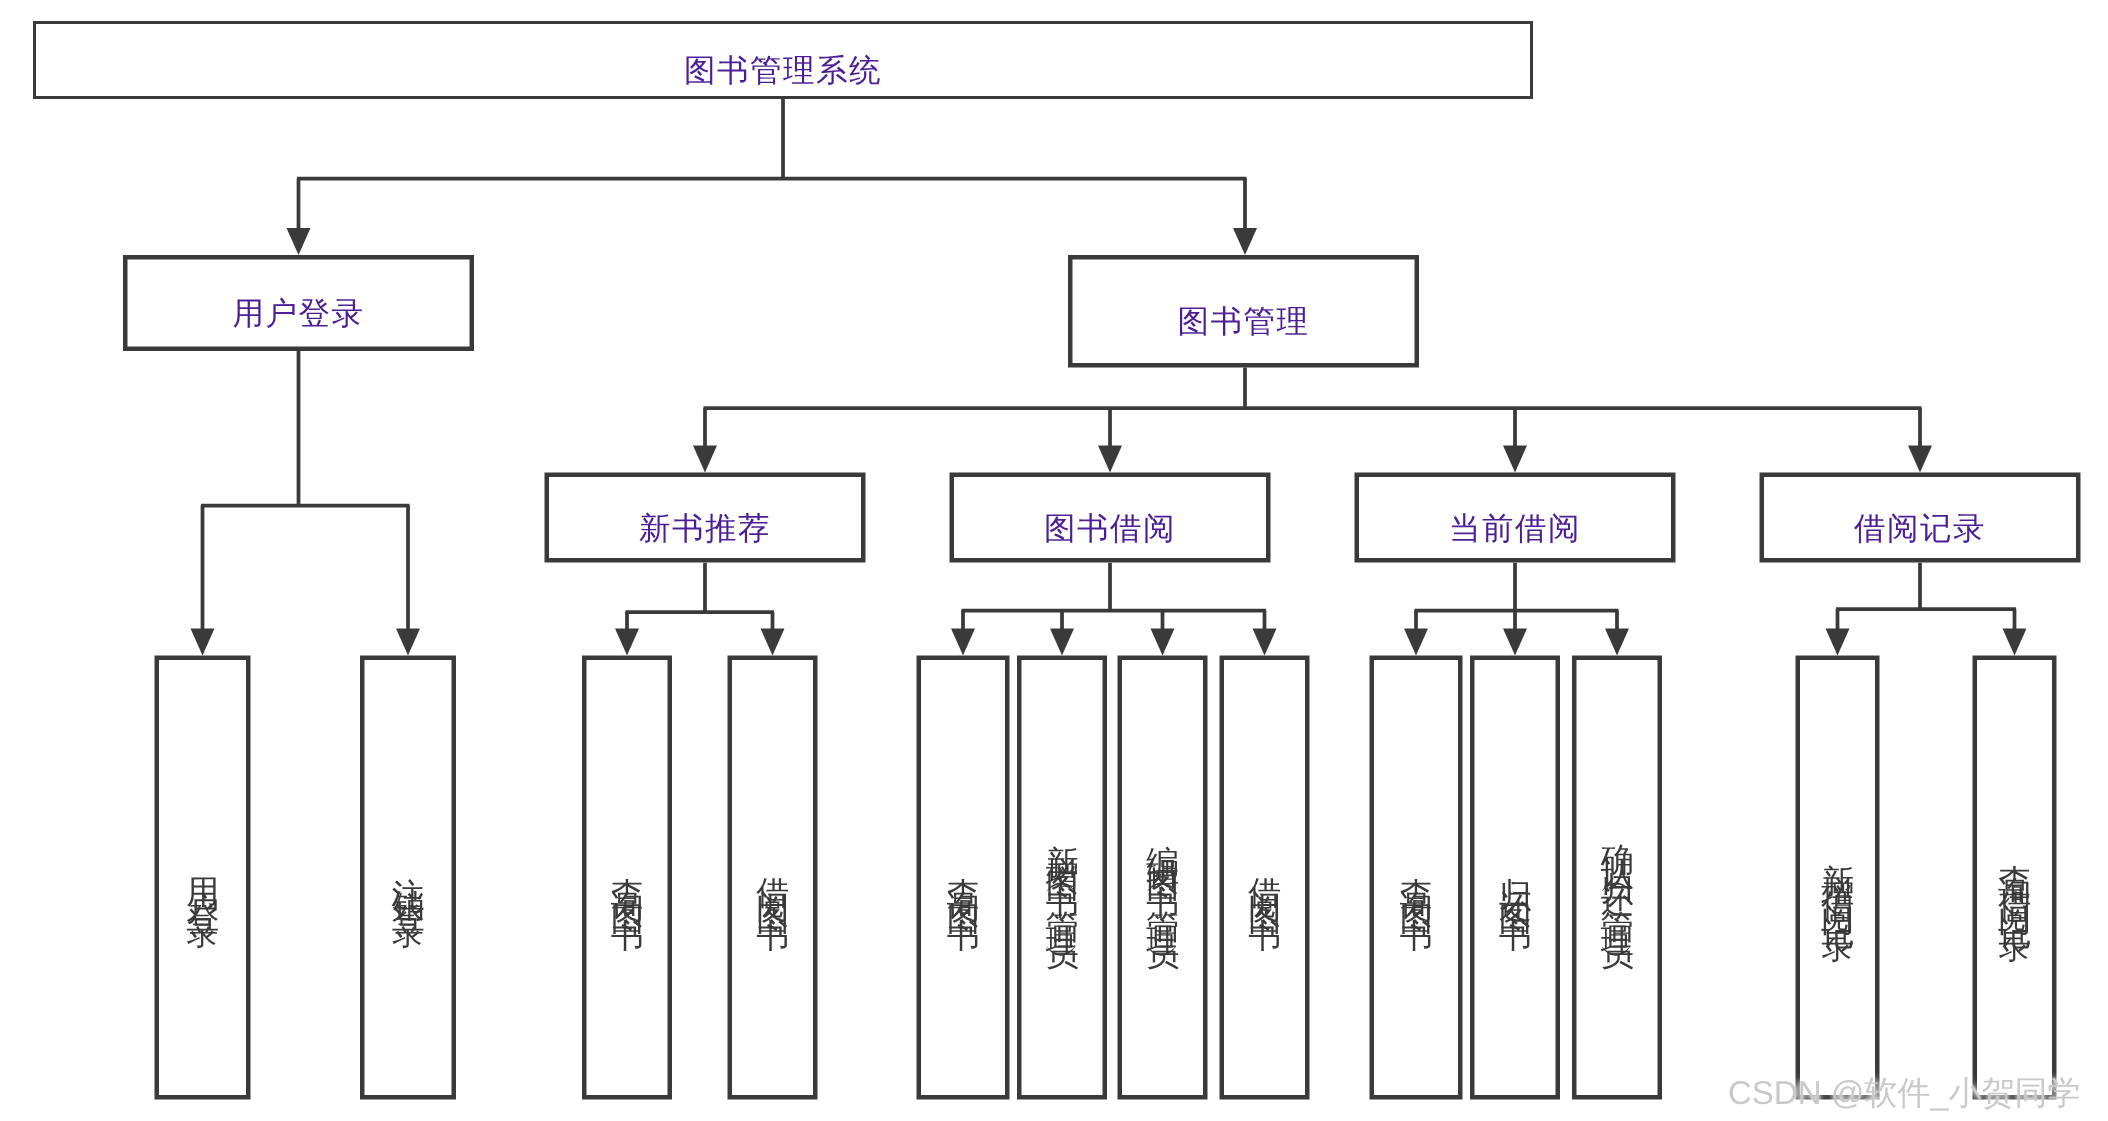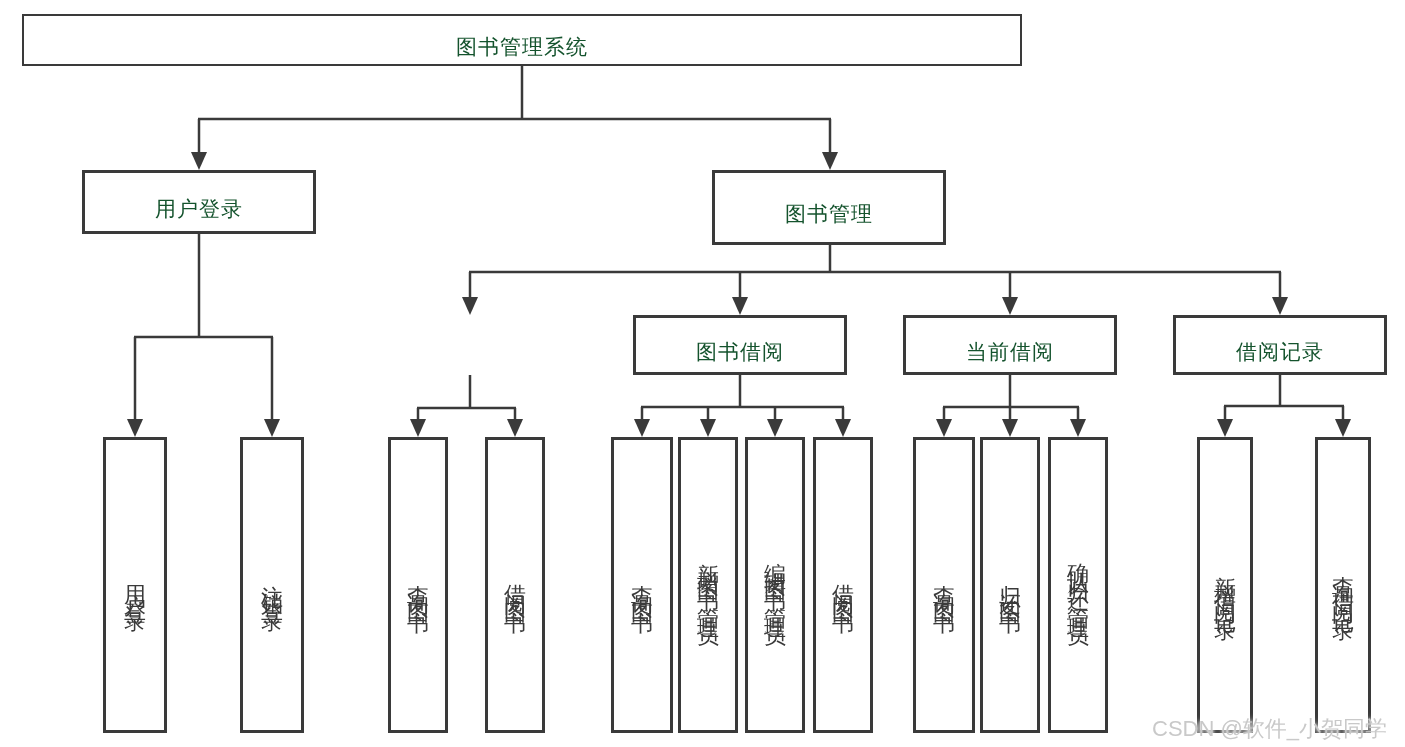--- a/index.html
+++ b/index.html
@@ -17,21 +17,21 @@
     box-sizing: border-box;
     border: 3px solid #3a3a3a;
     background: #ffffff;
     display: flex; align-items: center; justify-content: center;
   }
   .box.root { border-width: 2px; }
   .hlabel {
     font-size: 21px;
     letter-spacing: 1px;
     white-space: nowrap;
-    color: #14532d;
+    color: #4c1d95;
     margin-top: 13px;
   }
   .leaf .vlabel {
     writing-mode: vertical-rl;
     text-orientation: mixed;
     font-size: 22px;
     letter-spacing: 9px;
     line-height: 1.1;
     color: #3a3a3a;
   }
@@ -109,20 +109,23 @@
     <span class="hlabel">图书管理系统</span>
   </div>
 
   <div class="box" style="left:82px;top:170px;width:234px;height:64px">
     <span class="hlabel">用户登录</span>
   </div>
   <div class="box" style="left:712px;top:170px;width:234px;height:75px">
     <span class="hlabel">图书管理</span>
   </div>
 
+  <div class="box" style="left:363px;top:315px;width:214px;height:60px">
+    <span class="hlabel">新书推荐</span>
+  </div>
   <div class="box" style="left:633px;top:315px;width:214px;height:60px">
     <span class="hlabel">图书借阅</span>
   </div>
   <div class="box" style="left:903px;top:315px;width:214px;height:60px">
     <span class="hlabel">当前借阅</span>
   </div>
   <div class="box" style="left:1173px;top:315px;width:214px;height:60px">
     <span class="hlabel">借阅记录</span>
   </div>
 

